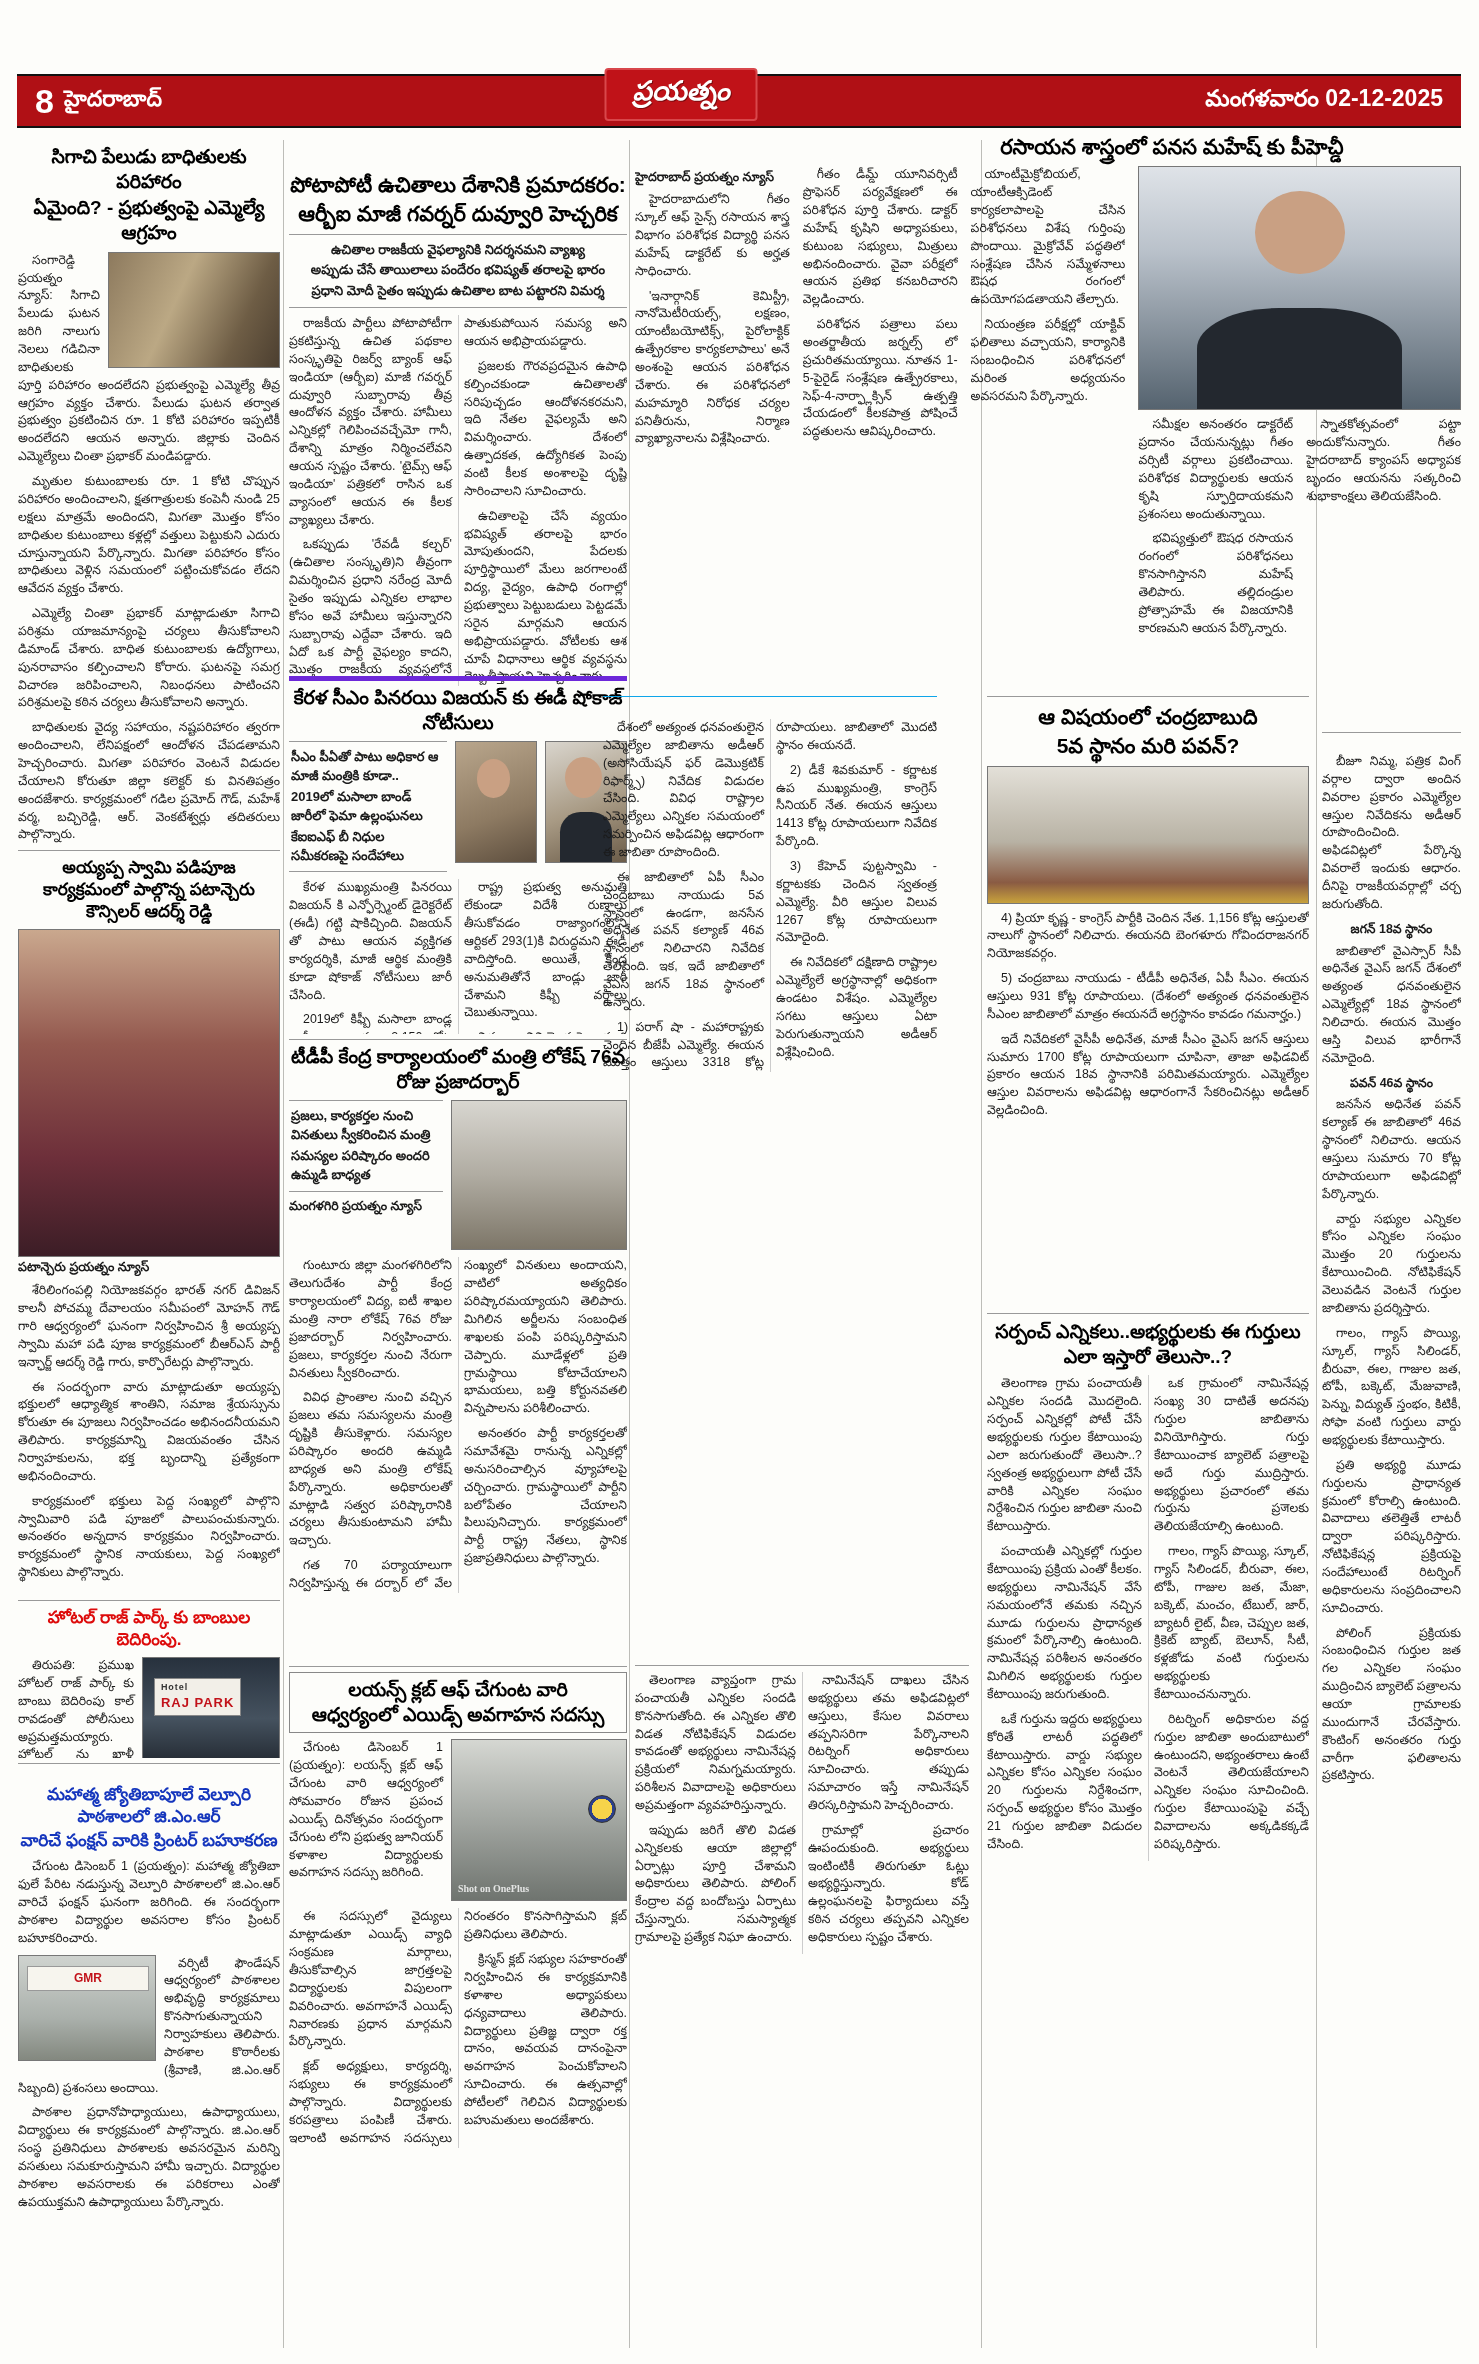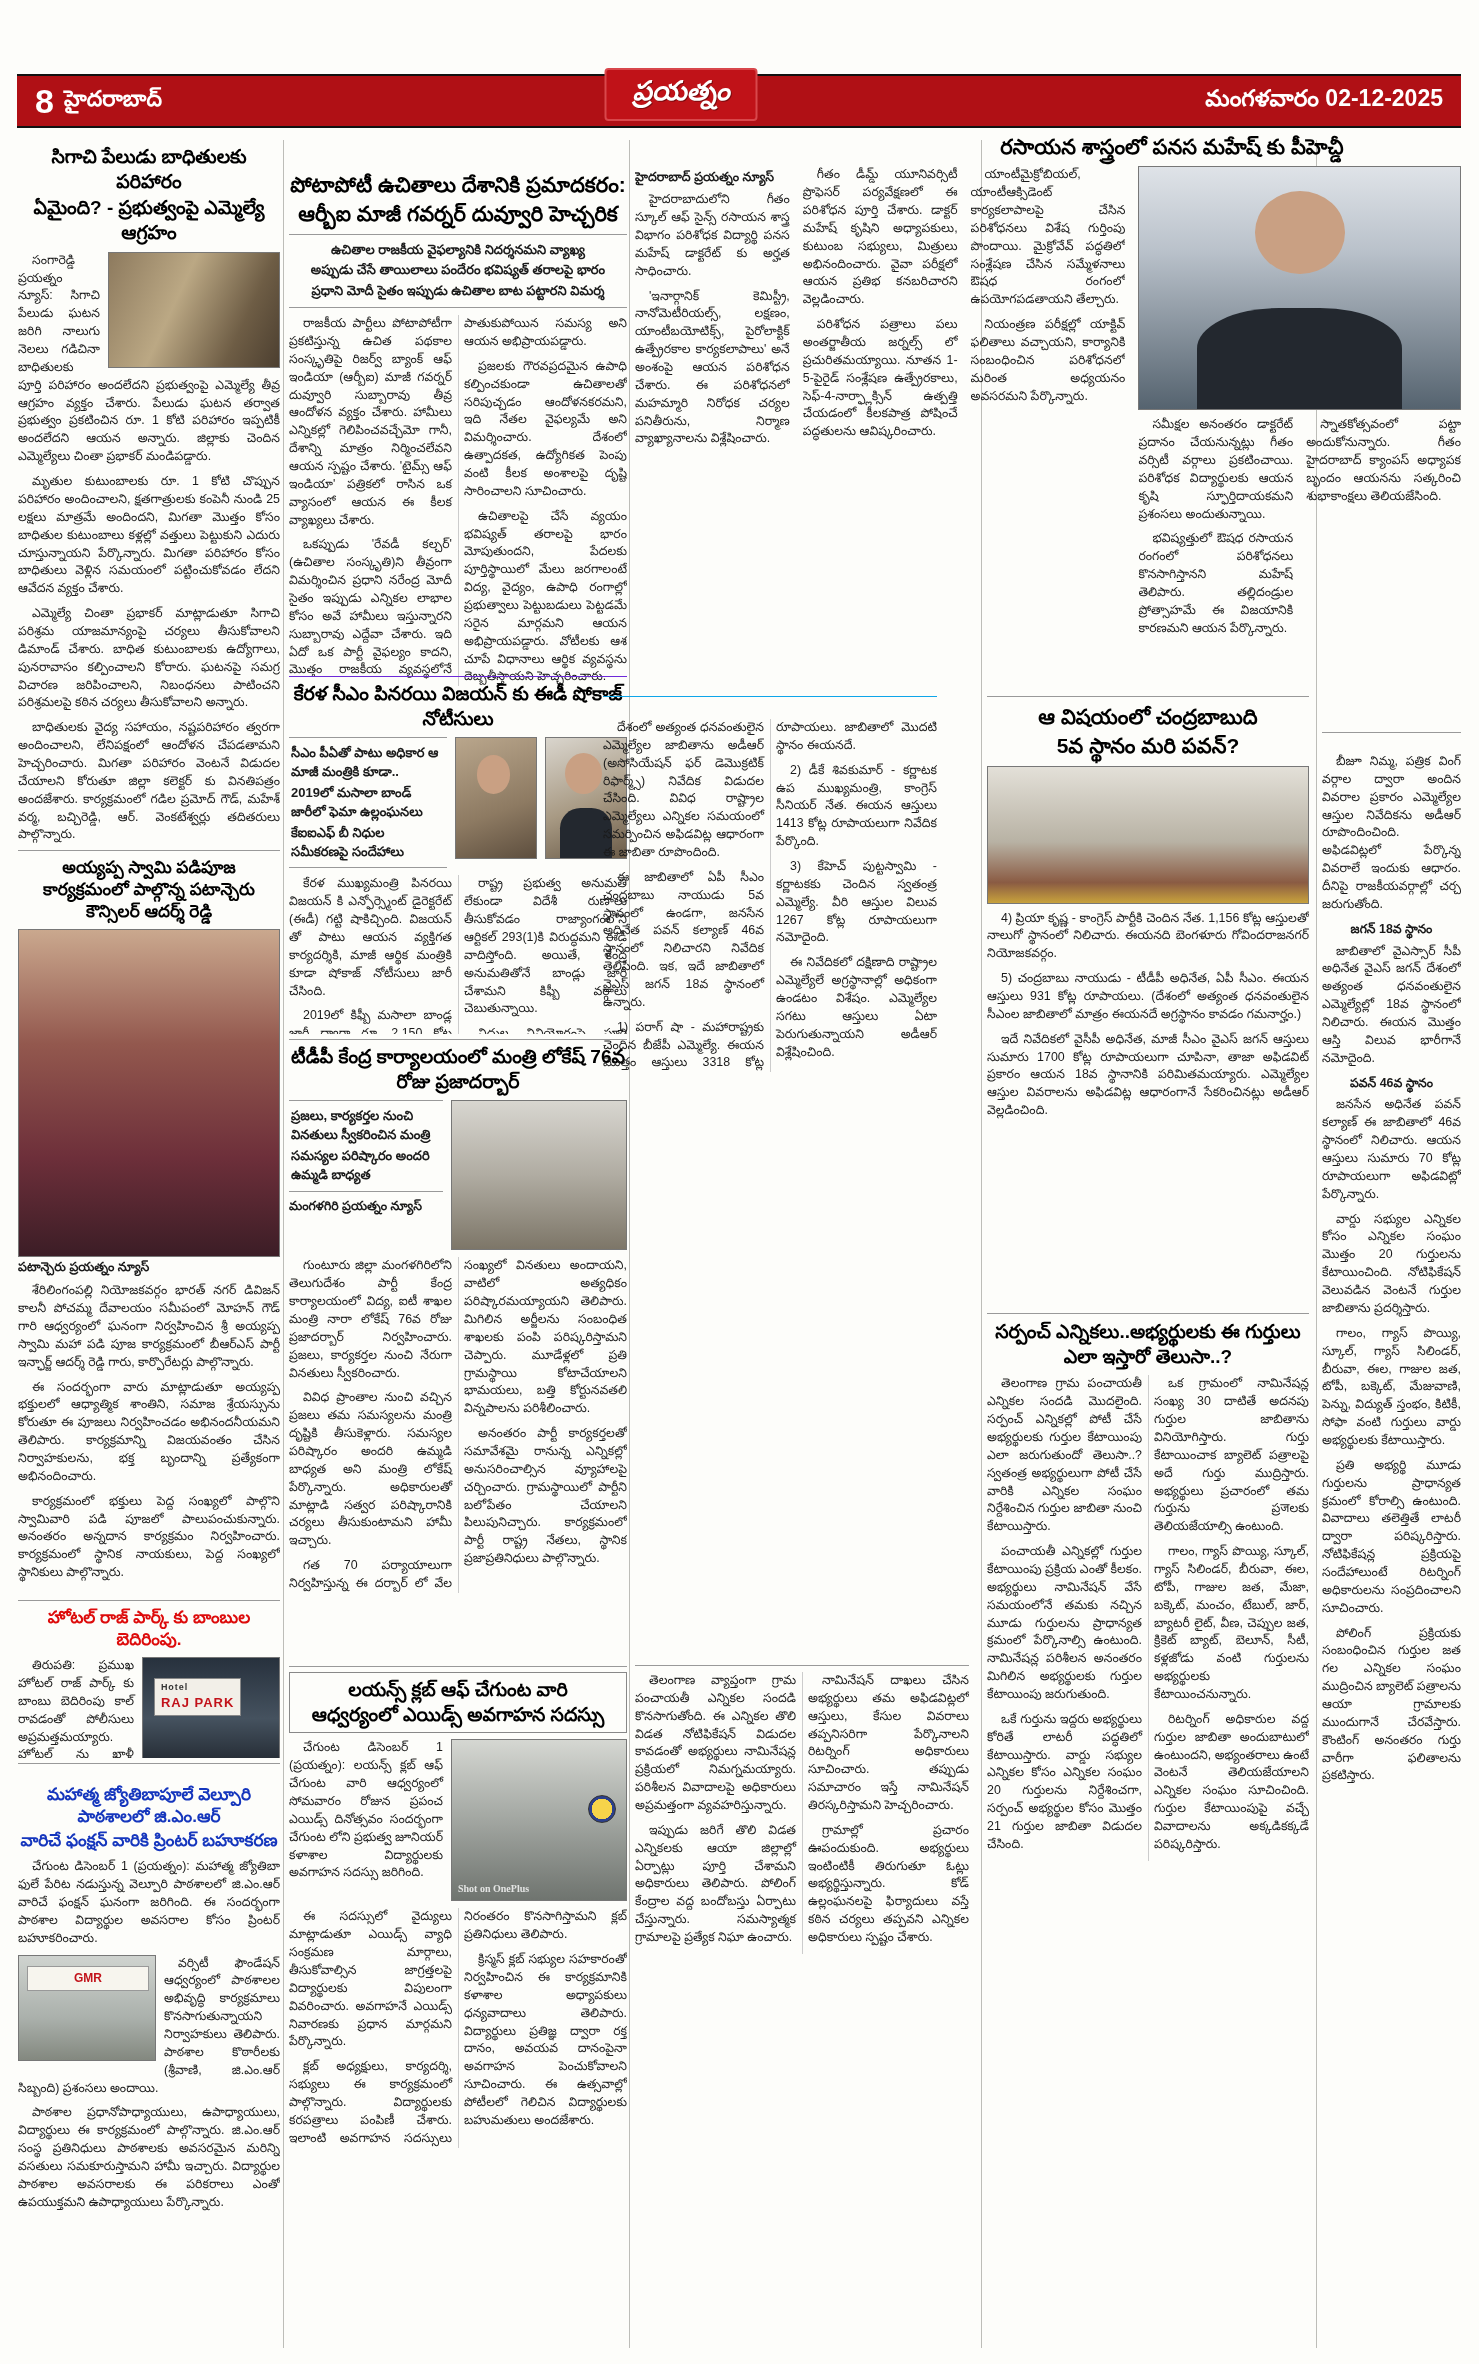--- a/index.html
+++ b/index.html
@@ -146,21 +146,21 @@
       <p class="deck">ప్రధాని మోదీ సైతం ఇప్పుడు ఉచితాల బాట పట్టారని విమర్శ</p>
     </div>
     <div class="body cols2">
       <p class="bp">రాజకీయ పార్టీలు పోటాపోటీగా ప్రకటిస్తున్న ఉచిత పథకాల సంస్కృతిపై రిజర్వ్ బ్యాంక్ ఆఫ్ ఇండియా (ఆర్బీఐ) మాజీ గవర్నర్ దువ్వూరి సుబ్బారావు తీవ్ర ఆందోళన వ్యక్తం చేశారు. హామీలు ఎన్నికల్లో గెలిపించవచ్చేమో గానీ, దేశాన్ని మాత్రం నిర్మించలేవని ఆయన స్పష్టం చేశారు. 'టైమ్స్ ఆఫ్ ఇండియా' పత్రికలో రాసిన ఒక వ్యాసంలో ఆయన ఈ కీలక వ్యాఖ్యలు చేశారు.</p>
       <p class="bp">ఒకప్పుడు 'రేవడీ కల్చర్' (ఉచితాల సంస్కృతి)ని తీవ్రంగా విమర్శించిన ప్రధాని నరేంద్ర మోదీ సైతం ఇప్పుడు ఎన్నికల లాభాల కోసం అవే హామీలు ఇస్తున్నారని సుబ్బారావు ఎద్దేవా చేశారు. ఇది ఏదో ఒక పార్టీ వైఫల్యం కాదని, మొత్తం రాజకీయ వ్యవస్థలోనే పాతుకుపోయిన సమస్య అని ఆయన అభిప్రాయపడ్డారు.</p>
       <p class="bp">ప్రజలకు గౌరవప్రదమైన ఉపాధి కల్పించకుండా ఉచితాలతో సరిపుచ్చడం ఆందోళనకరమని, ఇది నేతల వైఫల్యమే అని విమర్శించారు. దేశంలో ఉత్పాదకత, ఉద్యోగికత పెంపు వంటి కీలక అంశాలపై దృష్టి సారించాలని సూచించారు.</p>
       <p class="bp">ఉచితాలపై చేసే వ్యయం భవిష్యత్ తరాలపై భారం మోపుతుందని, పేదలకు పూర్తిస్థాయిలో మేలు జరగాలంటే విద్య, వైద్యం, ఉపాధి రంగాల్లో ప్రభుత్వాలు పెట్టుబడులు పెట్టడమే సరైన మార్గమని ఆయన అభిప్రాయపడ్డారు. వోటీలకు ఆశ చూపే విధానాలు ఆర్థిక వ్యవస్థను దెబ్బతీస్తాయని హెచ్చరించారు.</p>
     </div>
   </section>
 
-  <section class="art" style="left:289px;top:676px;width:338px;height:358px;border-top:1px solid #6d28d9;padding-top:5px;">
+  <section class="art" style="left:289px;top:676px;width:338px;height:358px;border-top:5px solid #6d28d9;padding-top:5px;">
     <h2 class="hl hl-lg">కేరళ సీఎం పినరయి విజయన్ కు ఈడీ షోకాజ్ నోటీసులు</h2>
     <div class="rowflex">
       <div class="leftcell deckwrap" style="margin:0;">
         <p class="deck deck-left">సీఎం పీఏతో పాటు అధికార ఆ మాజీ మంత్రికి కూడా..</p>
         <p class="deck deck-left">2019లో మసాలా బాండ్ జారీలో ఫెమా ఉల్లంఘనలు</p>
         <p class="deck deck-left">కేఐఐఎఫ్ బీ నిధుల సమీకరణపై సందేహాలు</p>
       </div>
       <div class="photo ph-face1" style="width:82px;height:122px;">
         <div class="head-dot" style="left:26%;top:14%;width:42%;height:32%;"></div>
       </div>

